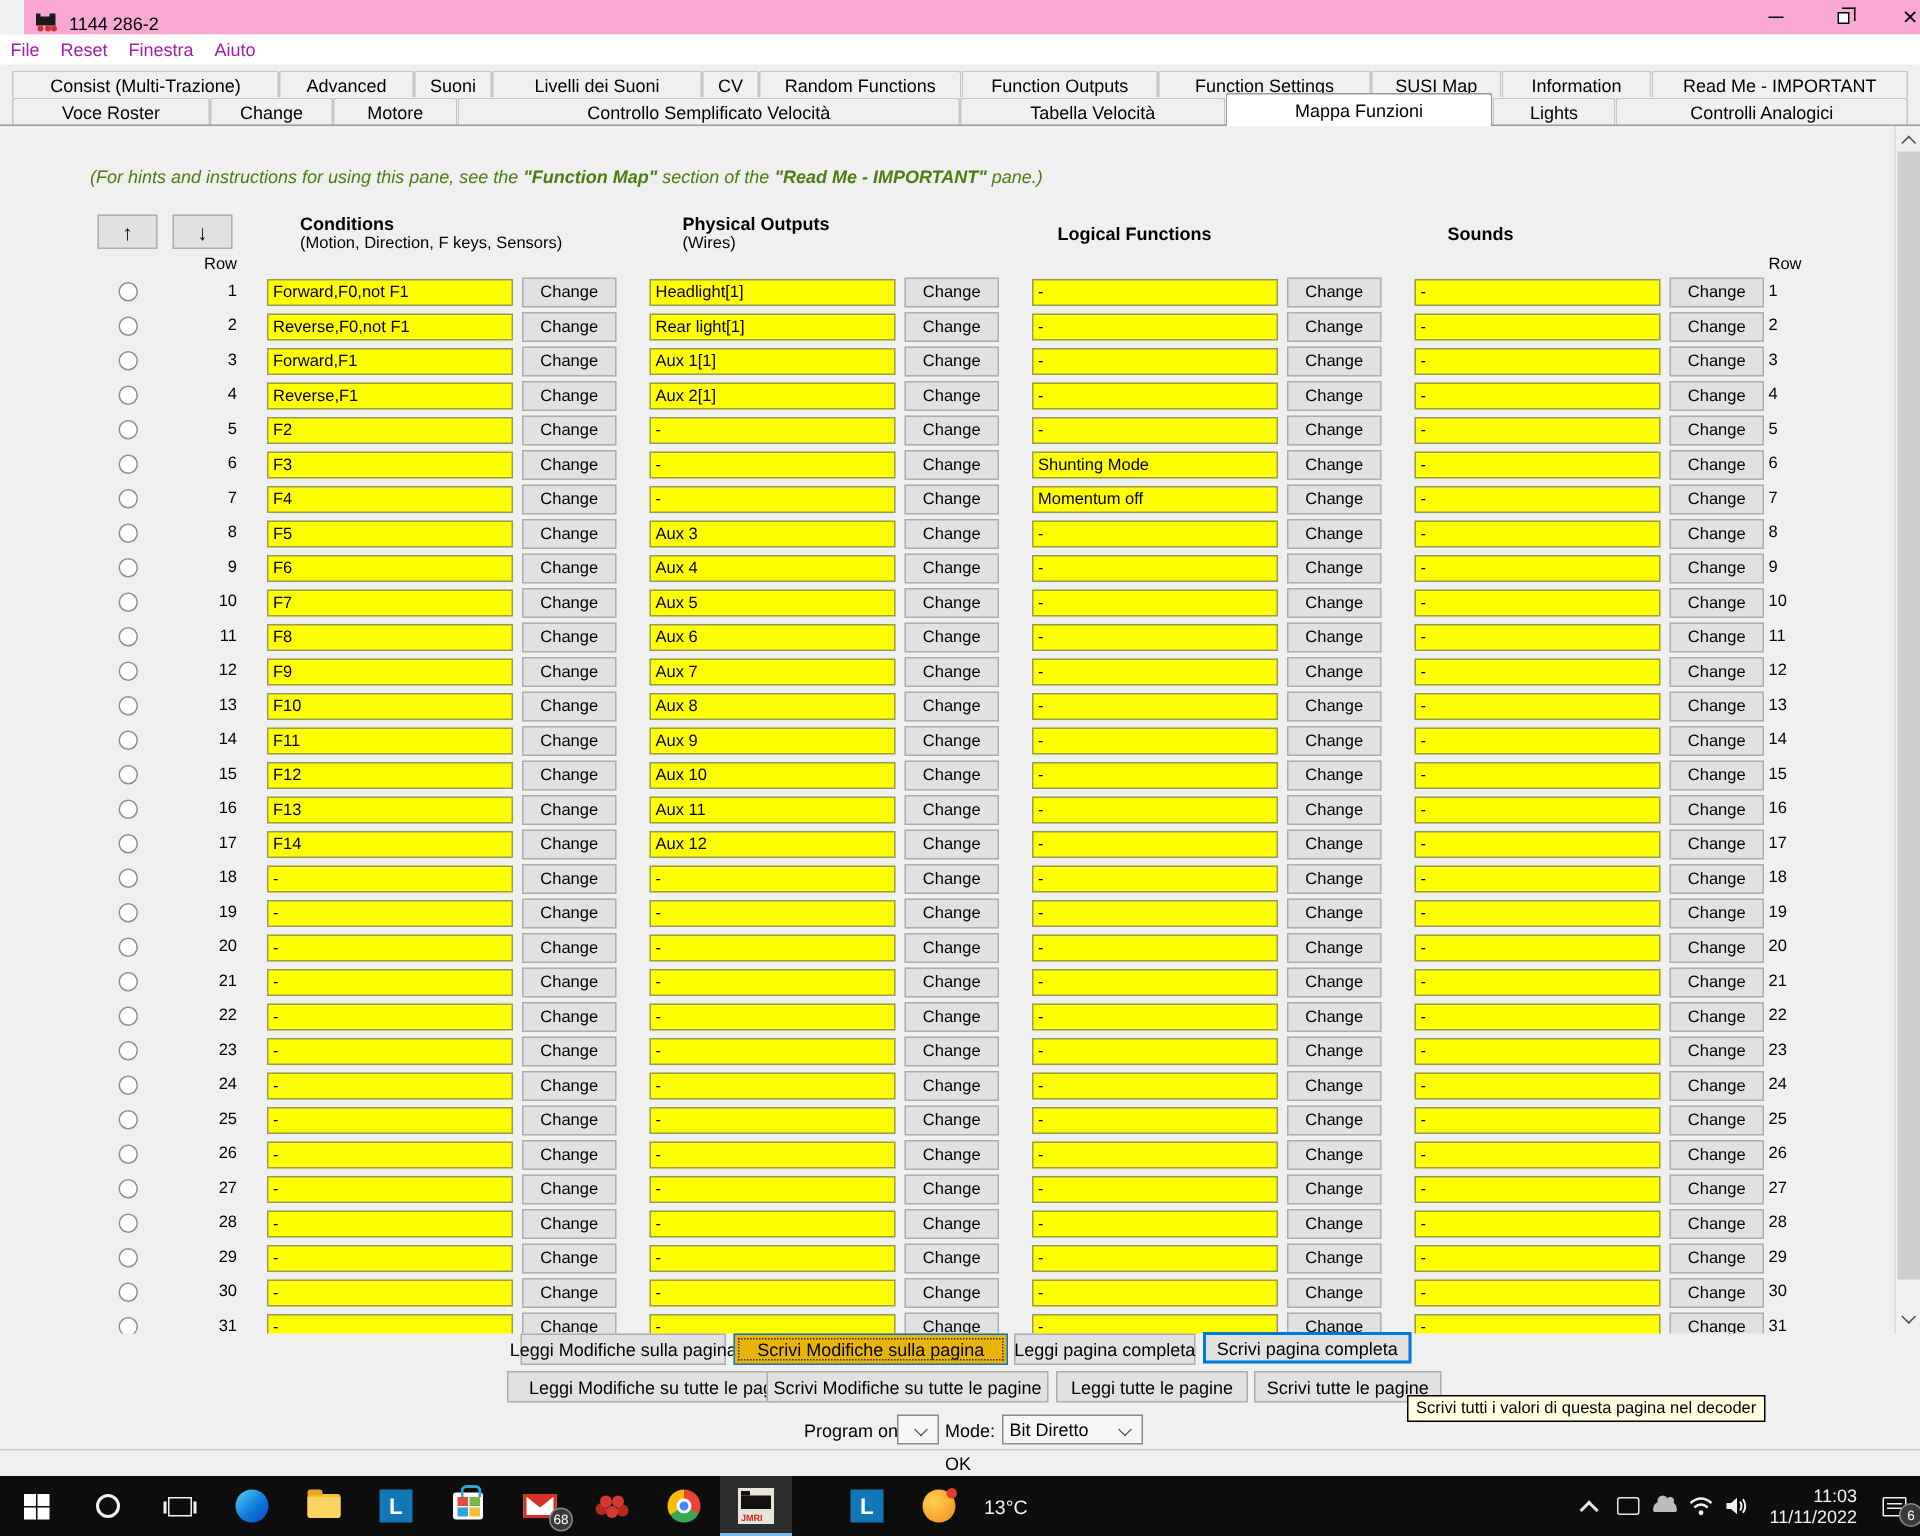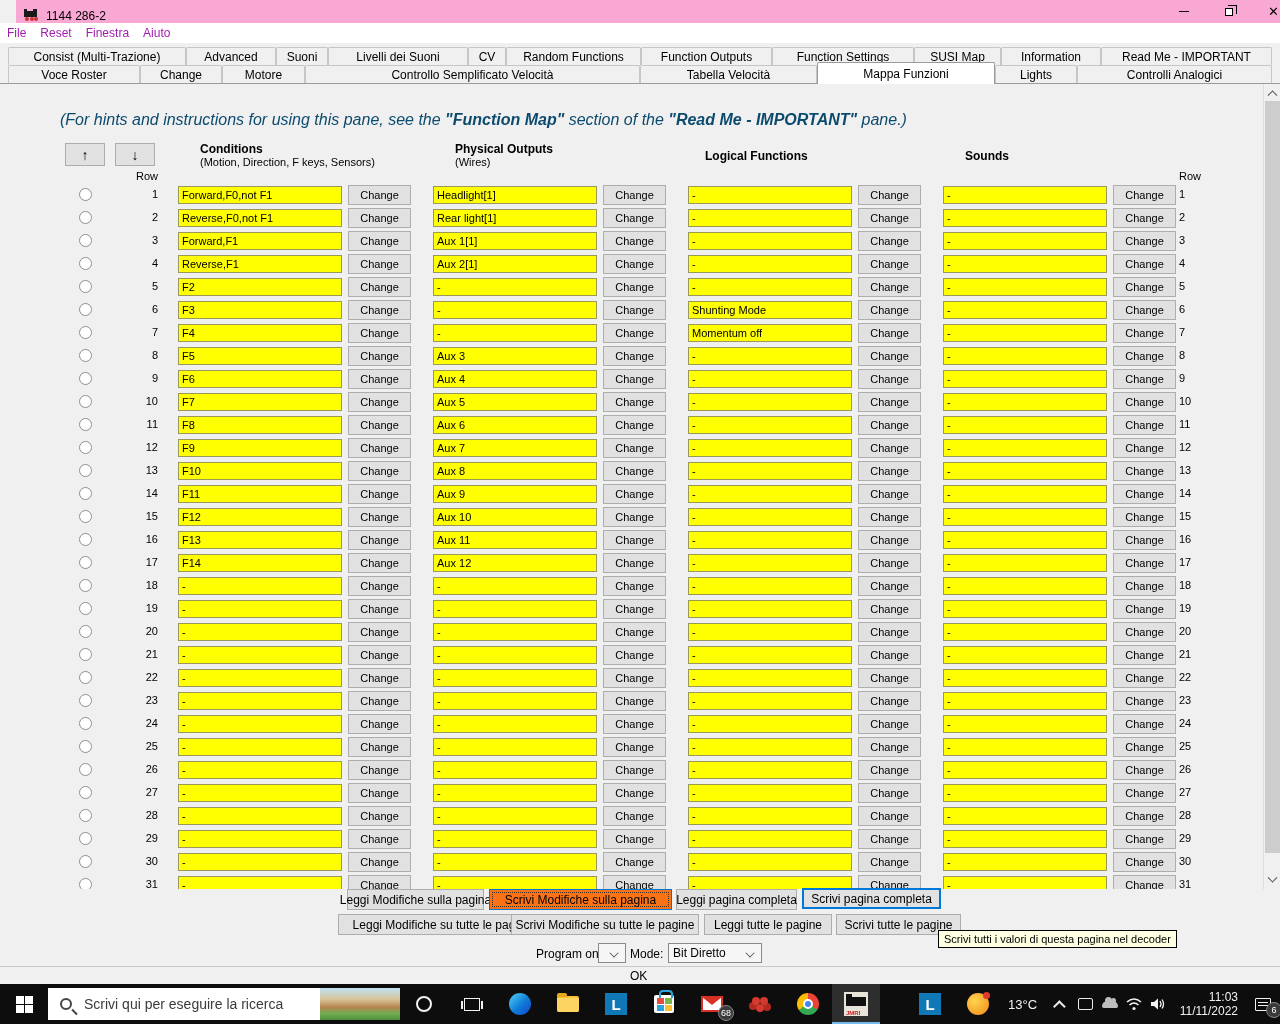--- a/index.html
+++ b/index.html
@@ -28,21 +28,21 @@
   .tabs-row2 { top:20px; height:19px; }
   .tab { background:#f0f0f0; border:1px solid #c6c6c6; border-bottom:none; border-radius:2px 2px 0 0; font-size:12px; color:#000; display:flex; align-items:center; justify-content:center; white-space:nowrap; overflow:hidden; }
   .tabs-row1 .tab:nth-child(1){width:178px}.tabs-row1 .tab:nth-child(2){width:90px}.tabs-row1 .tab:nth-child(3){width:52px}.tabs-row1 .tab:nth-child(4){width:140px}.tabs-row1 .tab:nth-child(5){width:38px}.tabs-row1 .tab:nth-child(6){width:135px}.tabs-row1 .tab:nth-child(7){width:131px}.tabs-row1 .tab:nth-child(8){width:142px}.tabs-row1 .tab:nth-child(9){width:87px}.tabs-row1 .tab:nth-child(10){width:100px}.tabs-row1 .tab:nth-child(11){width:171px}
   .tabs-row2 .tab:nth-child(1){width:132px}.tabs-row2 .tab:nth-child(2){width:82px}.tabs-row2 .tab:nth-child(3){width:83px}.tabs-row2 .tab:nth-child(4){width:335px}.tabs-row2 .tab:nth-child(5){width:177px}.tabs-row2 .tab:nth-child(6){width:178px}.tabs-row2 .tab:nth-child(7){width:82px}.tabs-row2 .tab:nth-child(8){width:195px}
   .tab.selected { background:#ffffff; position:relative; z-index:3; margin-top:-3px; height:22px; border-color:#9a9a9a; }
   .tabstrip::after { content:""; position:absolute; left:0; top:38px; width:1280px; height:1px; background:#9a9a9a; }
 
   
   .pane { position:absolute; top:84px; left:0; width:1263px; height:805px; background:#f0f0f0; overflow:hidden; }
   .instruction { position:absolute; top:6px; left:0; width:100%; text-align:center; font-size:12px; color:#000; }
-  .hint { position:absolute; top:27px; left:60px; font-size:16px; font-style:italic; color:#0c4a6e; }
+  .hint { position:absolute; top:27px; left:60px; font-size:12px; font-style:italic; color:#4d7c0f; }
   .hint b { font-weight:bold; }
   .arrow-btn { position:absolute; top:59px; width:40px; height:23px; background:#e1e1e1; border:1px solid #adadad; font-size:14px; font-weight:bold; color:#000; display:flex; align-items:center; justify-content:center; }
   .hdr { position:absolute; font-size:12px; font-weight:bold; color:#000; }
   .hdr-sub { position:absolute; font-size:11px; color:#000; }
   .row-lbl { position:absolute; font-size:11px; color:#000; }
 
   .fm-row { position:absolute; left:0; width:1263px; height:23px; }
   .radio { position:absolute; left:79px; top:3px; width:13px; height:13px; border:1px solid #8f8f8f; border-radius:50%; background:#fff; }
   .rownum { position:absolute; left:124px; top:3px; width:34px; text-align:right; font-size:11px; color:#000; }
   .rownum-r { position:absolute; left:1179px; top:3px; width:34px; text-align:left; font-size:11px; color:#000; }
@@ -54,21 +54,21 @@
   
   .vscroll { position:absolute; top:84px; left:1263px; width:17px; height:805px; background:#f0f0f0; border-left:1px solid #dcdcdc; }
   .vs-arrow { position:absolute; left:0; width:17px; height:17px; display:flex; align-items:center; justify-content:center; }
   .vs-arrow span { width:7px; height:7px; border-left:1px solid #505050; border-top:1px solid #505050; }
   .vs-up { top:0; } .vs-up span { transform:rotate(45deg) translate(2px,2px); }
   .vs-down { bottom:0; } .vs-down span { transform:rotate(225deg) translate(2px,2px); }
   .vs-thumb { position:absolute; left:1px; top:17px; width:15px; height:752px; background:#cdcdcd; }
 
   
   .btm-btn { position:absolute; height:21px; background:#e1e1e1; border:1px solid #adadad; font-size:12px; color:#000; display:flex; align-items:center; justify-content:center; white-space:nowrap; }
-  .btm-btn.focused { border:1px solid #0078d7; outline:1px dotted #333; outline-offset:-4px; background:#f97316; }
+  .btm-btn.focused { border:1px solid #0078d7; outline:1px dotted #333; outline-offset:-4px; background:#eab308; }
   .btm-btn.default-hl { border:2px solid #0078d7; }
   .tooltip { position:absolute; background:#ffffe1; border:1px solid #000; font-size:11px; color:#000; padding:2px 5px; white-space:nowrap; z-index:9; }
 
   .prog-label { position:absolute; font-size:12px; color:#000; }
   .combo { position:absolute; height:20px; background:#f6f6f6; border:1px solid #8a8a8a; display:flex; align-items:center; }
   .combo .val { font-size:12px; color:#000; padding-left:4px; flex:1; white-space:nowrap; }
   .combo .chev { width:8px; height:8px; border-left:1px solid #444; border-bottom:1px solid #444; transform:rotate(-45deg) scale(0.8); margin-right:7px; }
   .sep-line { position:absolute; left:0; width:1280px; height:1px; background:#c9c9c9; }
   .ok-label { position:absolute; font-size:12px; color:#000; }
 
@@ -647,25 +647,20 @@
 
 <div class="taskbar">
   <div class="tb-btn start">
     <span class="win-logo">
         <i></i>
         <i></i>
         <i></i>
         <i></i>
       </span>
   </div>
-  <div class="searchbox">
-    <span class="search-glyph"></span>
-    <span class="search-text">Scrivi qui per eseguire la ricerca</span>
-    <span class="search-img"></span>
-  </div>
   <div class="tb-btn cortana">
       <i></i>
     </div>
   <div class="tb-btn tb-icon taskview">
       <i></i>
     </div>
   <div class="tb-btn tb-icon">
       <span class="edge-i"></span>
     </div>
   <div class="tb-btn tb-icon">

